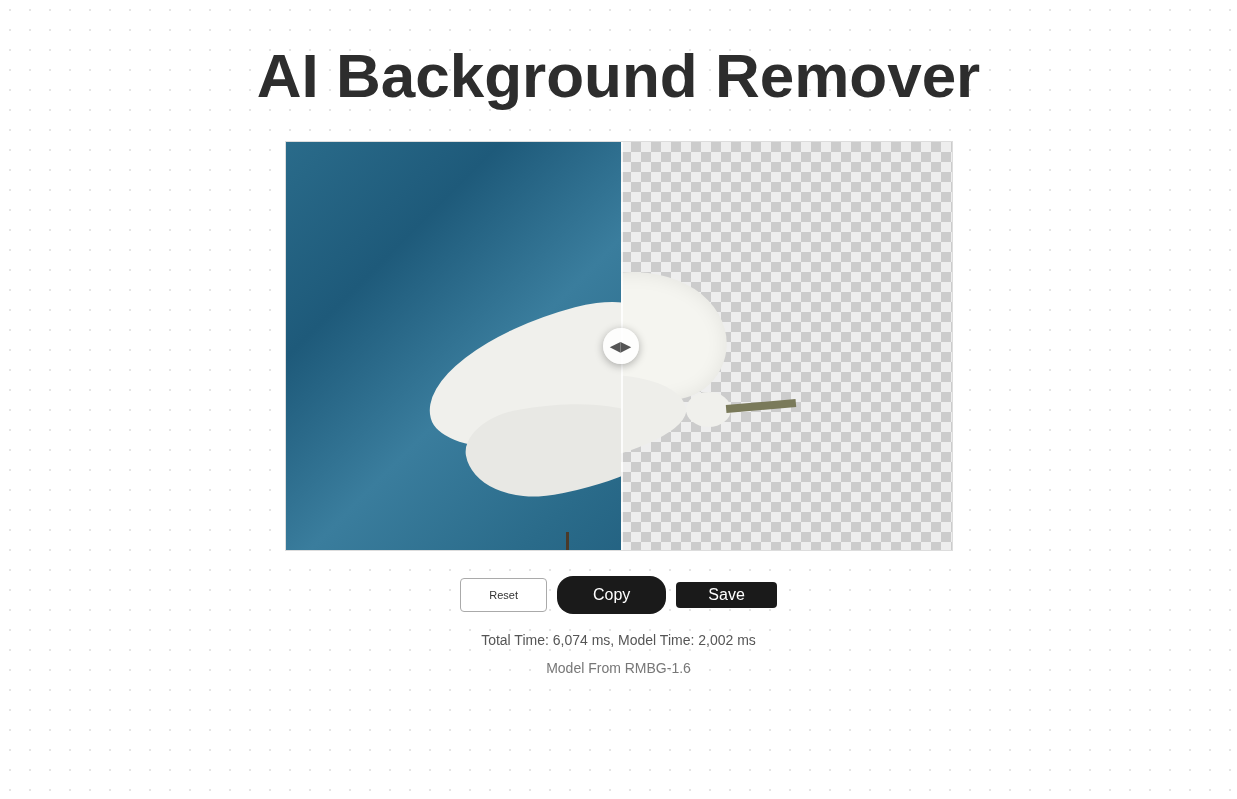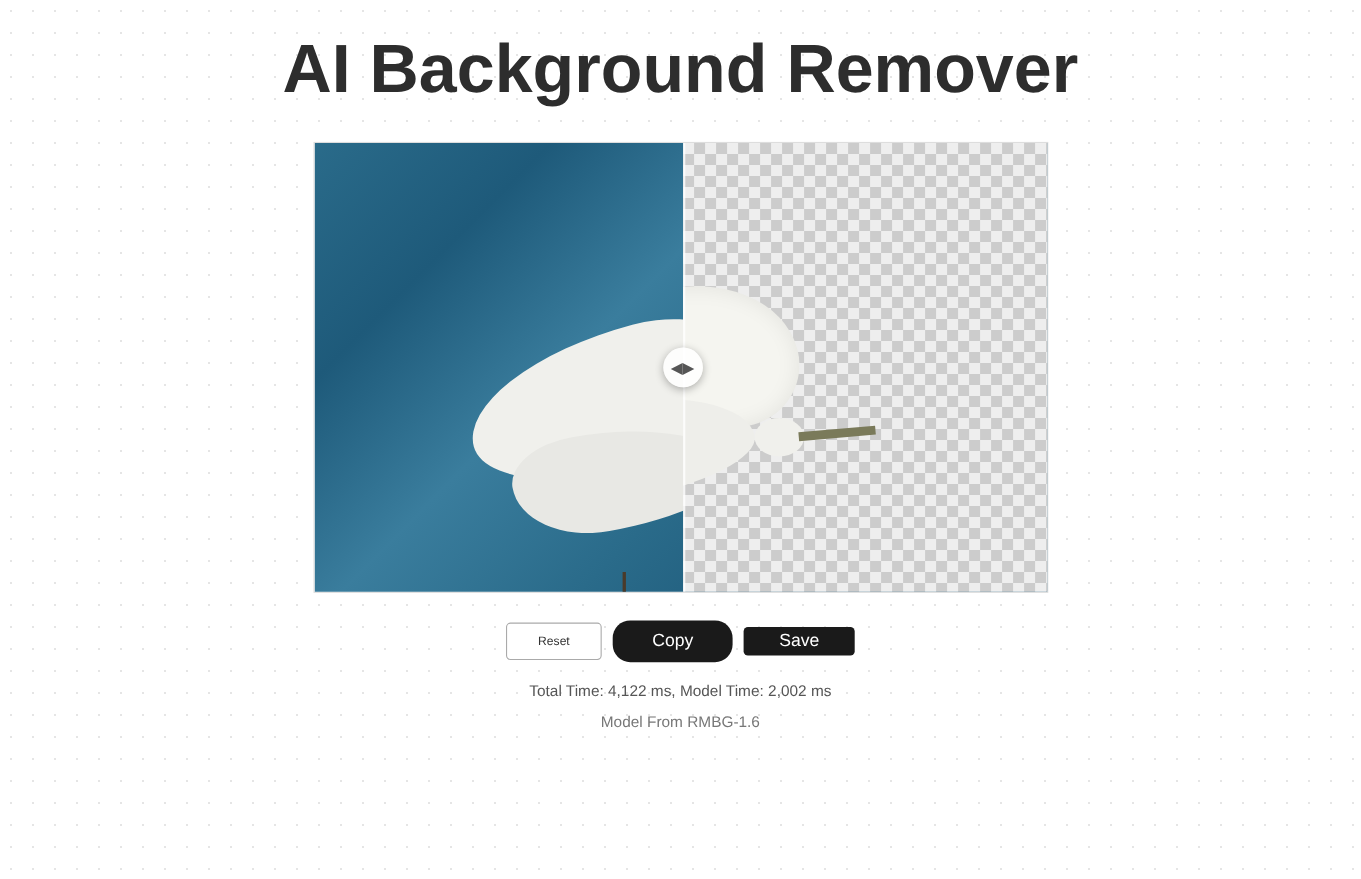--- a/index.html
+++ b/index.html
@@ -30,21 +30,21 @@
       background-image: radial-gradient(circle, #cccccc 1px, transparent 1px);
       background-size: 20px 20px;
       z-index: -1;
       opacity: 0.5;
     }
 
     .page-title {
       font-size: 62px;
       font-weight: 900;
       color: #2d2d2d;
-      margin-top: 28px;
+      margin-top: 40px;
       margin-bottom: 30px;
       text-align: center;
     }
 
     .image-compare-container {
       position: relative;
       width: 668px;
       height: 410px;
       overflow: hidden;
       border: 1px solid #dddddd;
@@ -345,15 +345,15 @@
   </div>
 
 </div>
 
 <div class="buttons-row">
   <button class="btn-reset">Reset</button>
   <button class="btn-copy">Copy</button>
   <button class="btn-save">Save</button>
 </div>
 
-<div class="timing-info">Total Time:  4,122 ms, Model Time: 2,002 ms</div>
+<div class="timing-info">Total Time:  6,074 ms, Model Time: 2,002 ms</div>
 
 <div class="model-info">Model From RMBG-1.6</div>
 
 </body></html>

